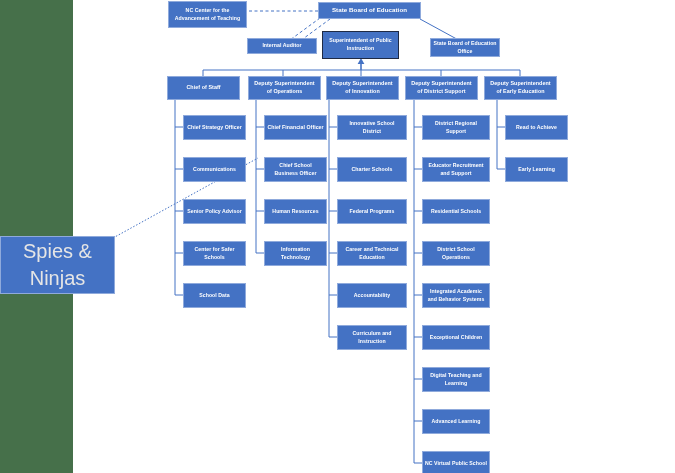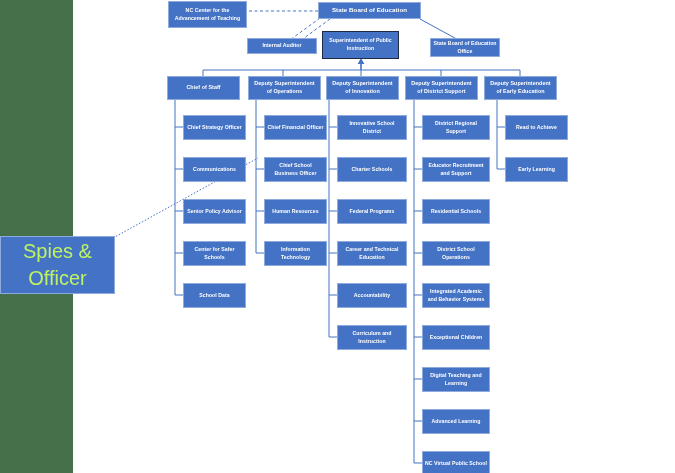--- a/index.html
+++ b/index.html
@@ -40,21 +40,21 @@
   .box.wide-title{font-size:6.2px;}
   .box.head{font-size:5.4px;}
   
   .box.emph{border:1.4px solid #1F2A44;}
 
   
   .callout{
     position:absolute;
     background:#4472C4;
     border:1px solid #8FAADC;
-    color:#bef264;
+    color:#e5e5e5;
     display:flex;align-items:center;justify-content:center;
     text-align:center;
     font-size:20px;
     font-weight:normal;
     line-height:1.35;
     box-sizing:border-box;
   }
 </style>
 </head>
 <body>
@@ -236,17 +236,17 @@
   <div class="box" style="left:505px;top:115px;width:63px;height:25px;">
     <span>Read to Achieve</span>
   </div>
   <div class="box" style="left:505px;top:157px;width:63px;height:25px;">
     <span>Early Learning</span>
   </div>
 
   <div class="callout" style="left:0px;top:236px;width:115px;height:58px;">
     <div>
       <div>Spies &amp;</div>
-      <div>Officer</div>
+      <div>Ninjas</div>
     </div>
   </div>
 
 </div>
 
 </body></html>

